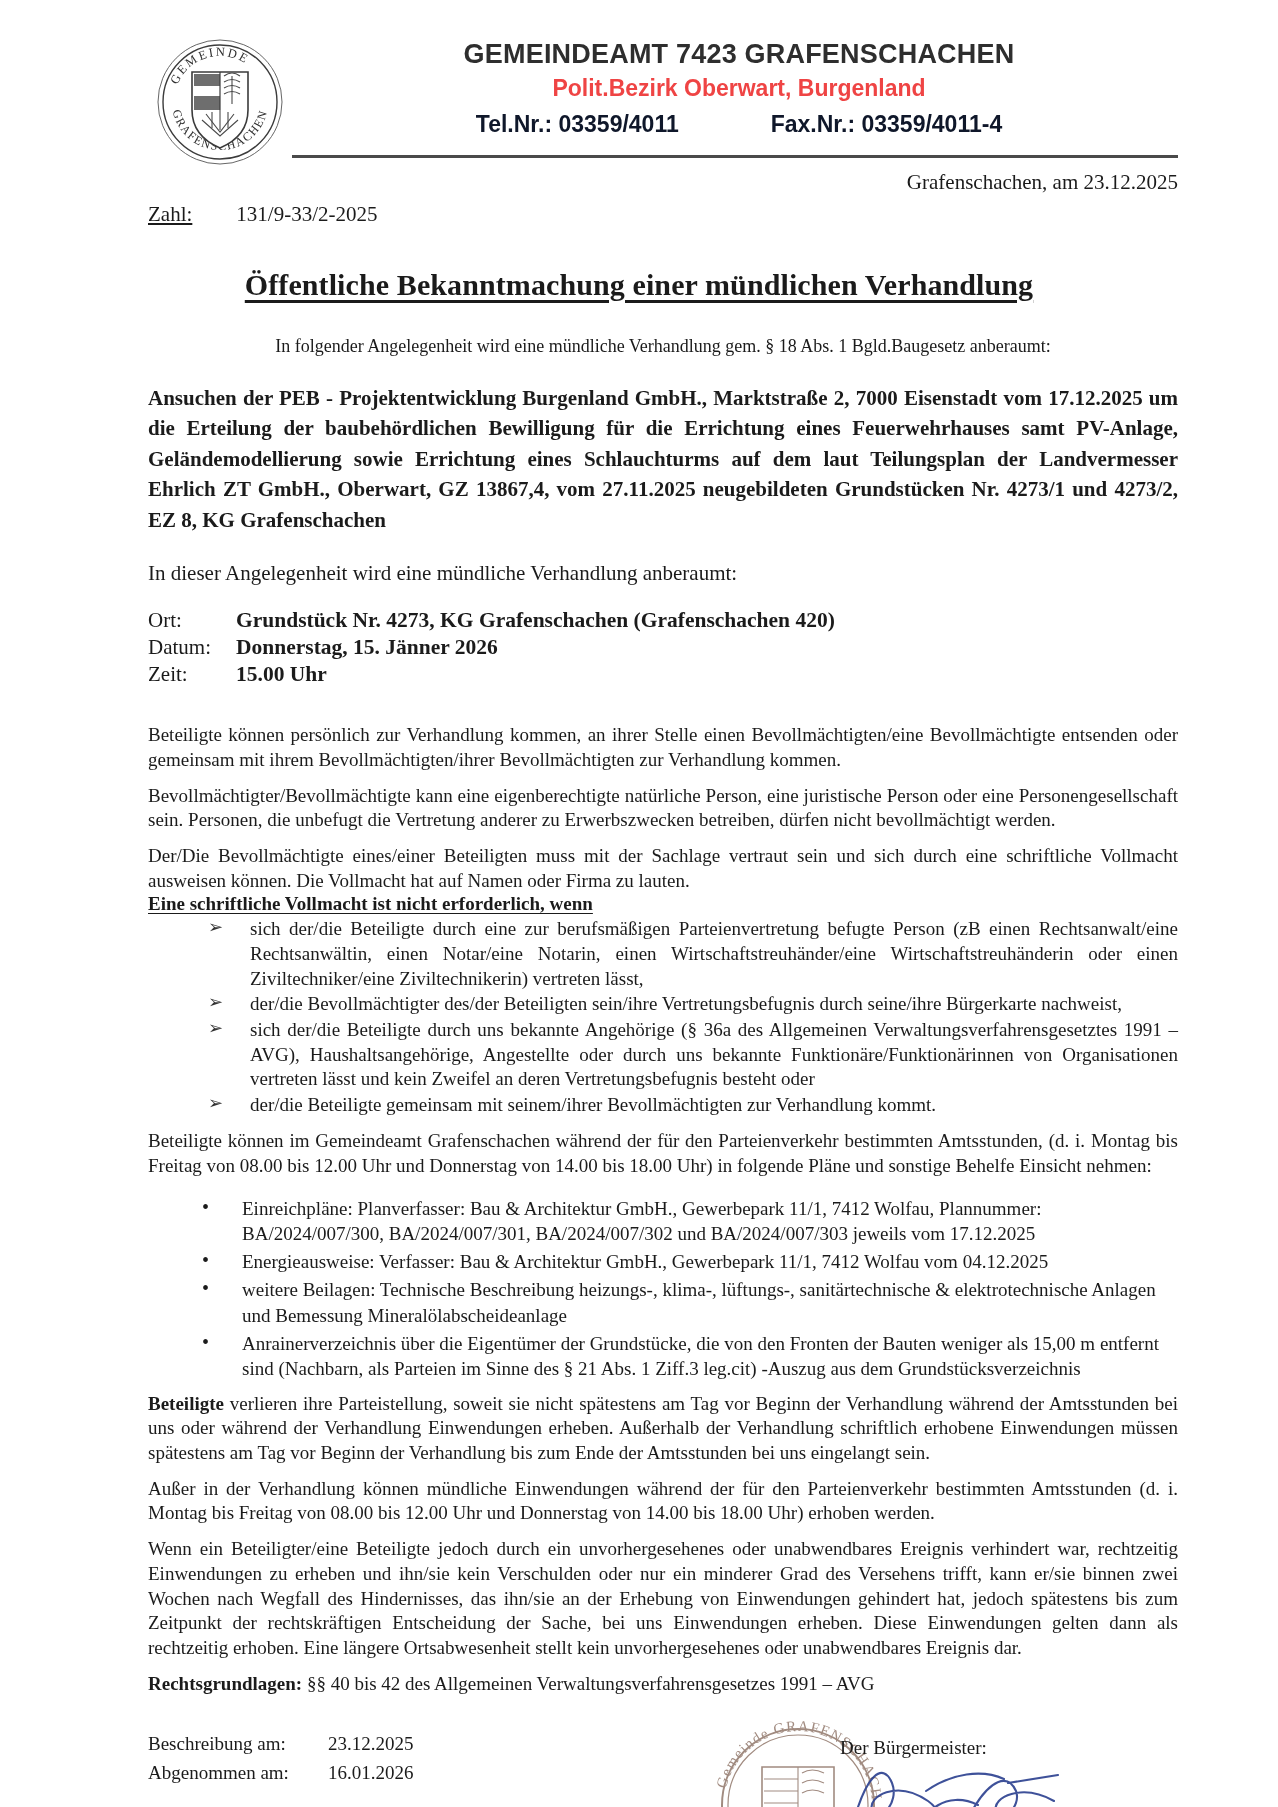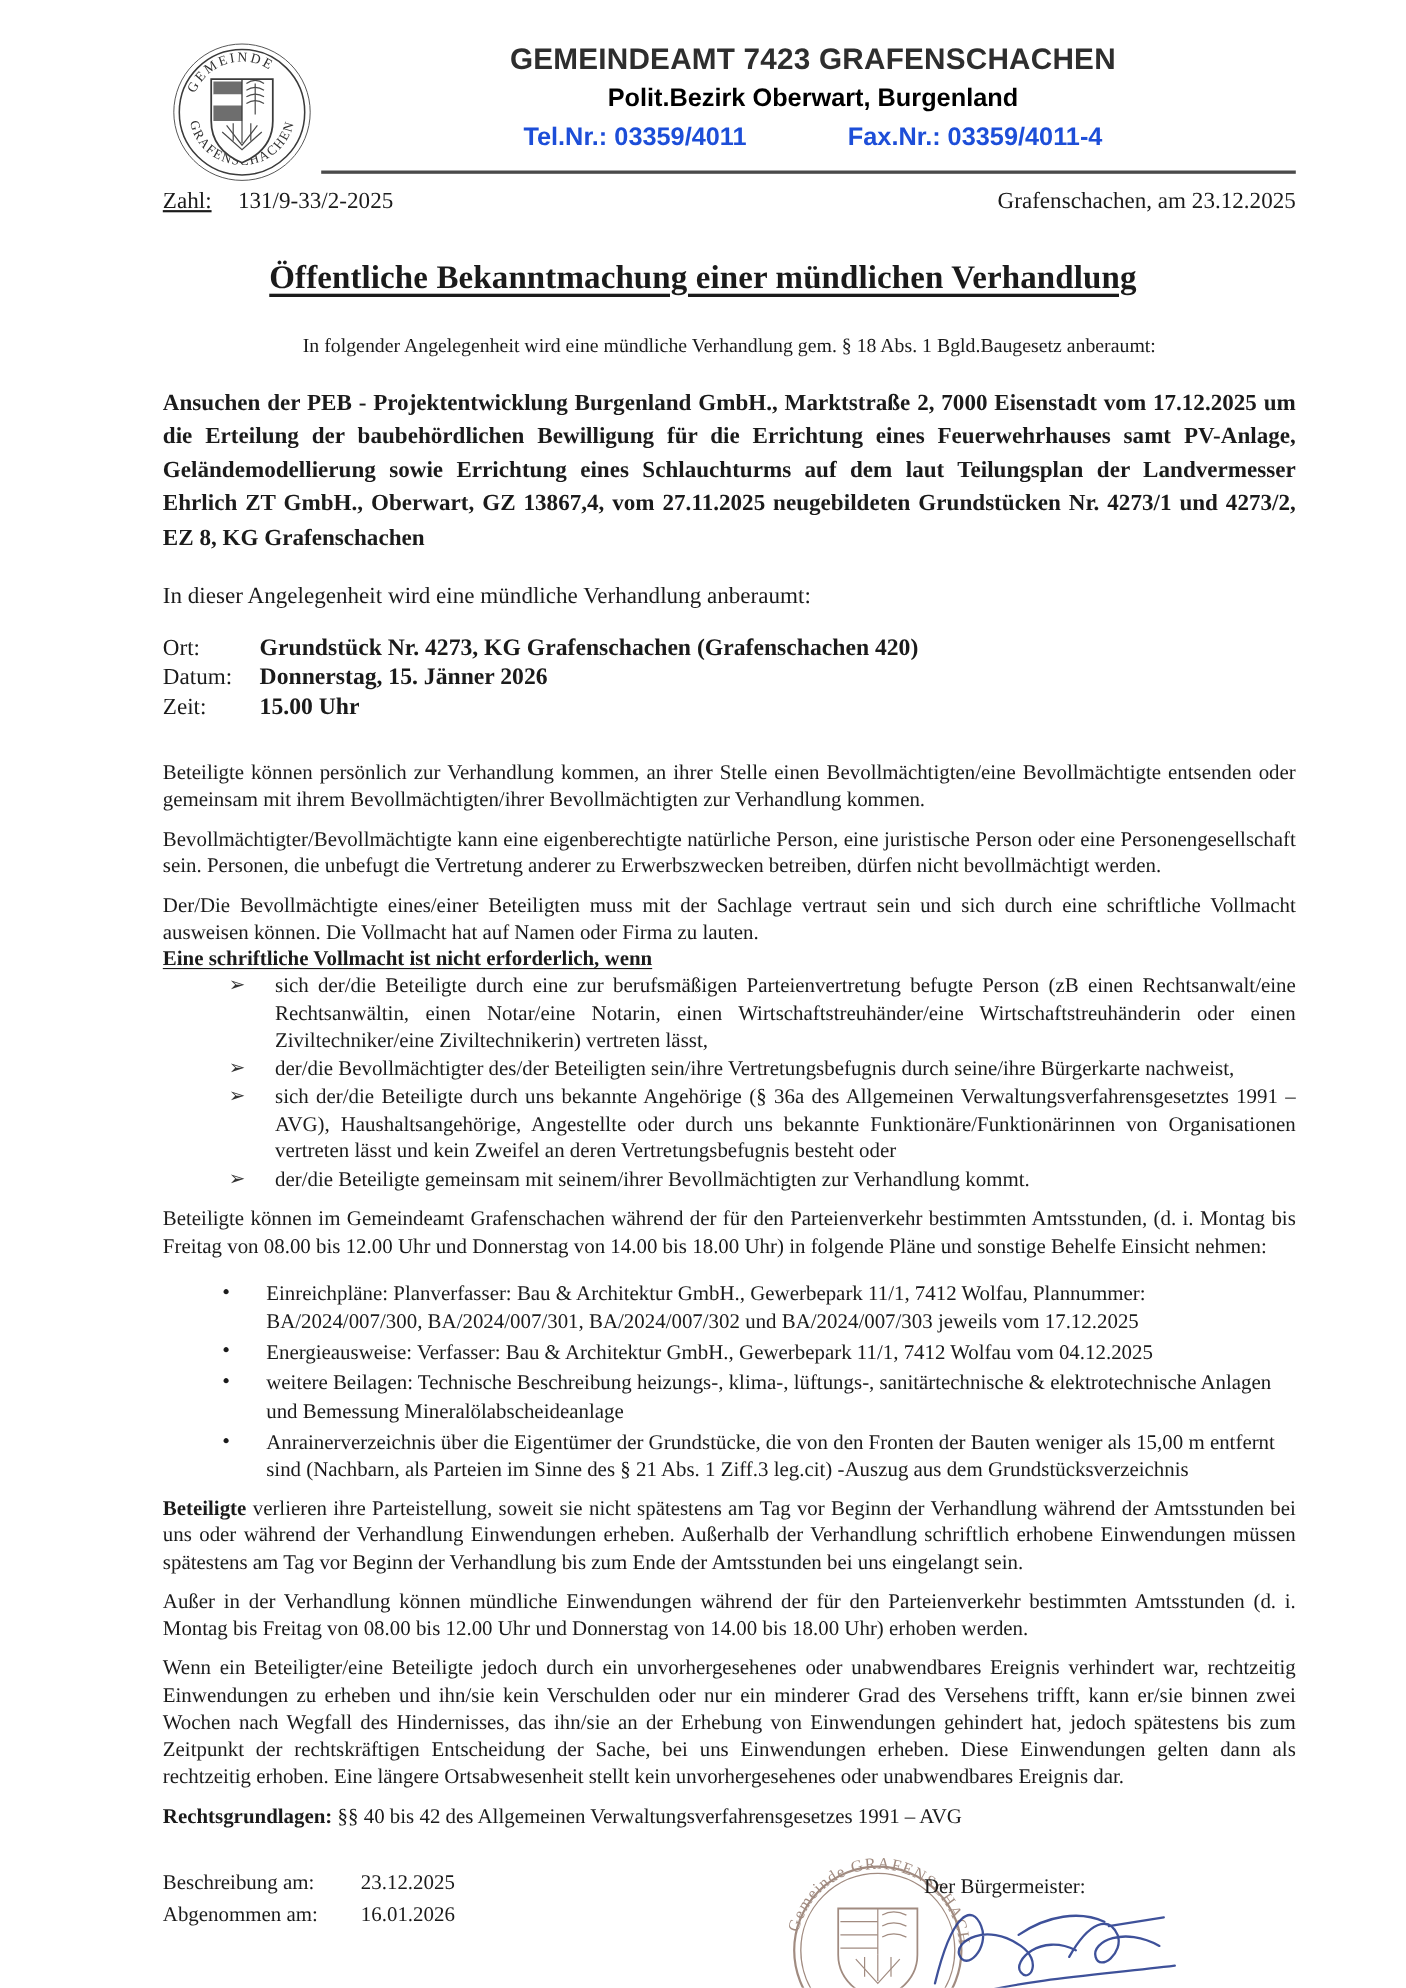--- a/index.html
+++ b/index.html
@@ -54,28 +54,28 @@
     font-size: 27px;
     letter-spacing: 0.2px;
     color: #2e2e2e;
     line-height: 1.05;
     white-space: nowrap;
   }
   .head-sub {
     font-family: "Liberation Sans", "DejaVu Sans", sans-serif;
     font-weight: bold;
     font-size: 23px;
-    color: #000000;
+    color: #ef4444;
     margin-top: 7px;
   }
   .head-contact {
     font-family: "Liberation Sans", "DejaVu Sans", sans-serif;
     font-weight: bold;
     font-size: 23px;
-    color: #1d4ed8;
+    color: #0f172a;
     margin-top: 9px;
     display: flex;
     justify-content: center;
     gap: 92px;
   }
   .head-rule {
     position: absolute;
     left: 292px;
     right: 100px;
     top: 155px;
@@ -83,21 +83,21 @@
   }
 
   
   .meta-row {
     display: flex;
     justify-content: space-between;
     padding: 0 100px 0 148px;
     margin-top: 38px;
     font-size: 21px;
   }
-  .meta-left { display: flex; gap: 24px; }
+  .meta-left { display: flex; gap: 44px; margin-top: 32px; }
   .zahl-label { text-decoration: underline; }
 
   
   h1.doc-title {
     text-align: center;
     font-size: 30px;
     font-weight: bold;
     margin: 41px 0 0 0;
     padding: 0 100px;
     text-decoration: underline;

